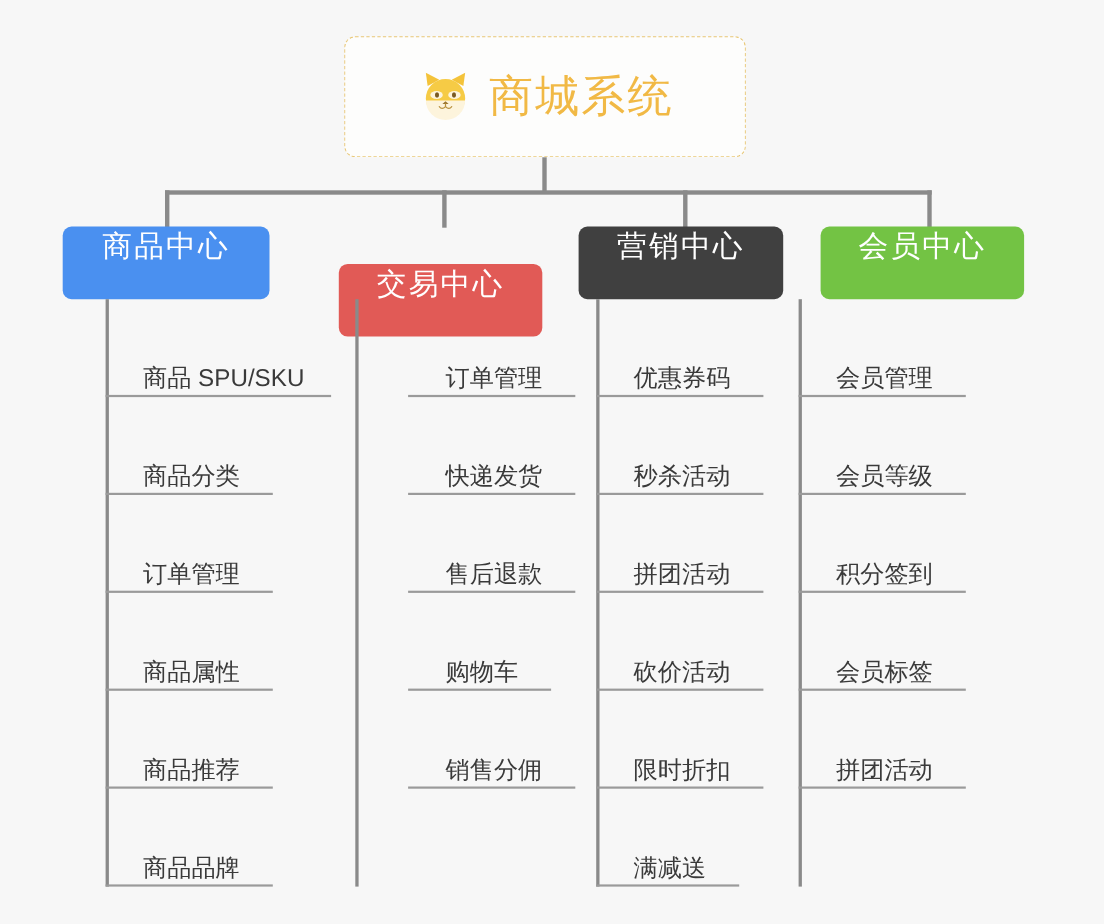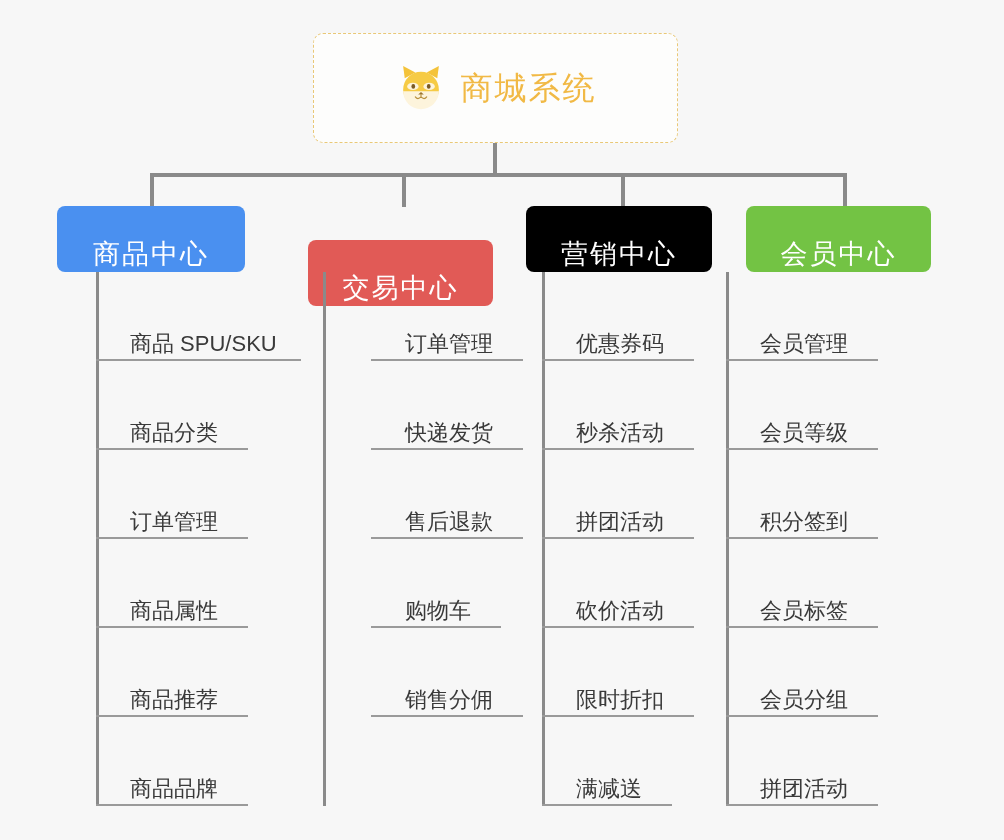--- a/index.html
+++ b/index.html
@@ -34,42 +34,42 @@
     justify-content: center;
     gap: 14px;
   }
   .root-icon {
     width: 52px;
     height: 52px;
     flex: 0 0 52px;
     position: relative;
   }
   .root-title {
-    font-size: 32px;
+    font-size: 40px;
     color: #f1b945;
     letter-spacing: 2px;
     line-height: 1;
     white-space: nowrap;
   }
 
   
   .conn {
     position: absolute;
     background: #8a8a8a;
   }
   .conn-v { width: 4px; }
   .conn-h { height: 4px; }
 
   
   .cat-box {
     position: absolute;
     height: 66px;
     border-radius: 8px;
     display: flex;
-    align-items: flex-end;
+    align-items: flex-start;
     justify-content: center;
     color: #ffffff;
     font-size: 27px;
     letter-spacing: 2px;
     white-space: nowrap;
   }
 
   
   .leaf-group {
     position: absolute;
@@ -143,21 +143,21 @@
   <div class="conn conn-v" style="left:402px; top:173px; height:34px;"></div>
   <div class="conn conn-v" style="left:621px; top:173px; height:34px;"></div>
   <div class="conn conn-v" style="left:843px; top:173px; height:34px;"></div>
 
   <div class="cat-box" style="left:57px; top:206px; width:188px; background:#4a90f0;">
     <span>商品中心</span>
   </div>
   <div class="cat-box" style="left:308px; top:206px; width:185px; background:#e15a56;margin-top:34px;">
     <span>交易中心</span>
   </div>
-  <div class="cat-box" style="left:526px; top:206px; width:186px; background:#000000;">
+  <div class="cat-box" style="left:526px; top:206px; width:186px; background:#404040;">
     <span>营销中心</span>
   </div>
   <div class="cat-box" style="left:746px; top:206px; width:185px; background:#73c344;">
     <span>会员中心</span>
   </div>
 
   <div class="leaf-group" style="left:72px;margin-left:24px;">
     <div class="leaf-spine" style="height:534px;"></div>
     <div class="leaf-item">
       <span class="leaf-label">商品 SPU/SKU</span>
@@ -249,22 +249,18 @@
     </div>
     <div class="leaf-item">
       <span class="leaf-label">积分签到</span>
       <span class="leaf-rule" style="width:152px;"></span>
     </div>
     <div class="leaf-item">
       <span class="leaf-label">会员标签</span>
       <span class="leaf-rule" style="width:152px;"></span>
     </div>
     <div class="leaf-item">
-      <span class="leaf-label">会员分组</span>
-      <span class="leaf-rule" style="width:152px;"></span>
-    </div>
-    <div class="leaf-item">
       <span class="leaf-label">拼团活动</span>
       <span class="leaf-rule" style="width:152px;"></span>
     </div>
   </div>
 
 </div>
 
 </body></html>

